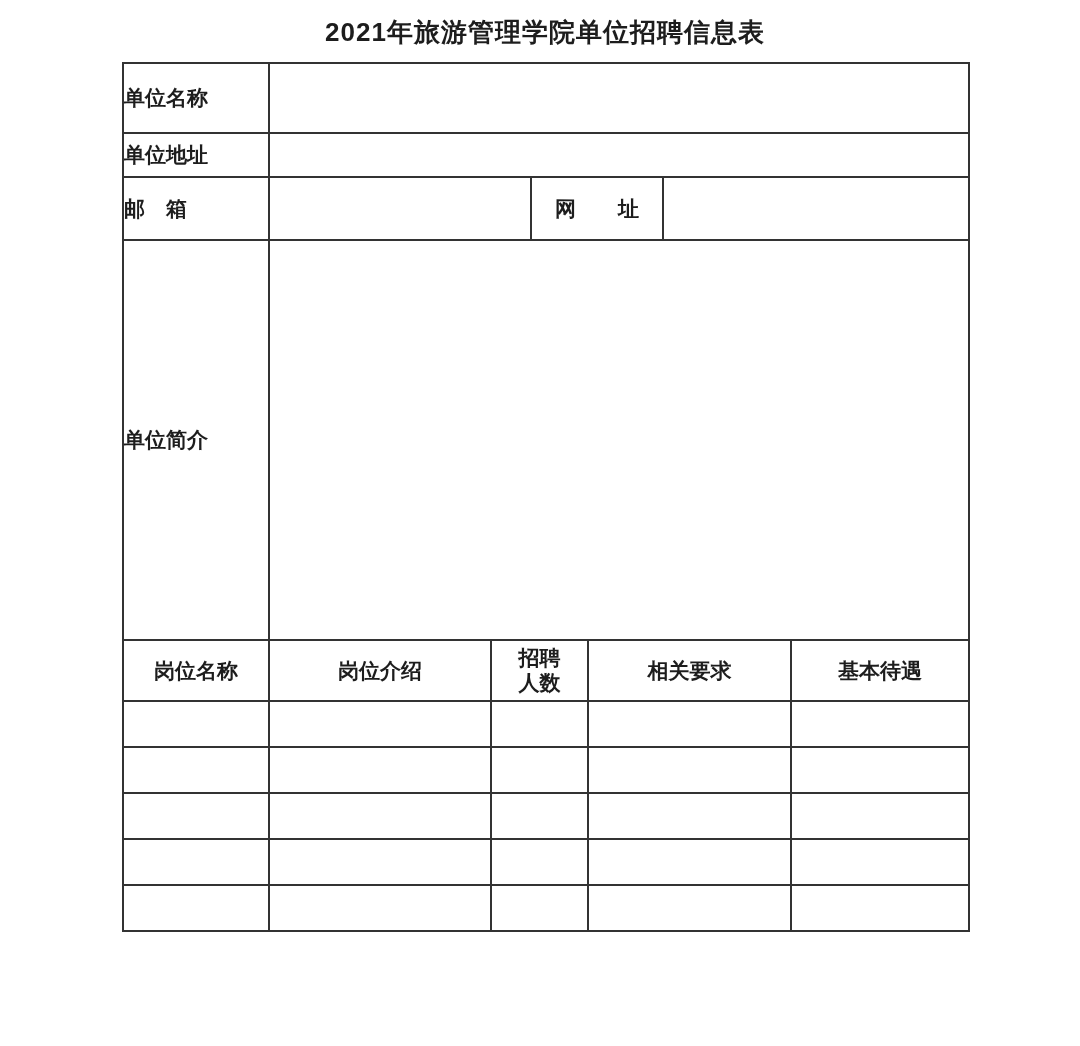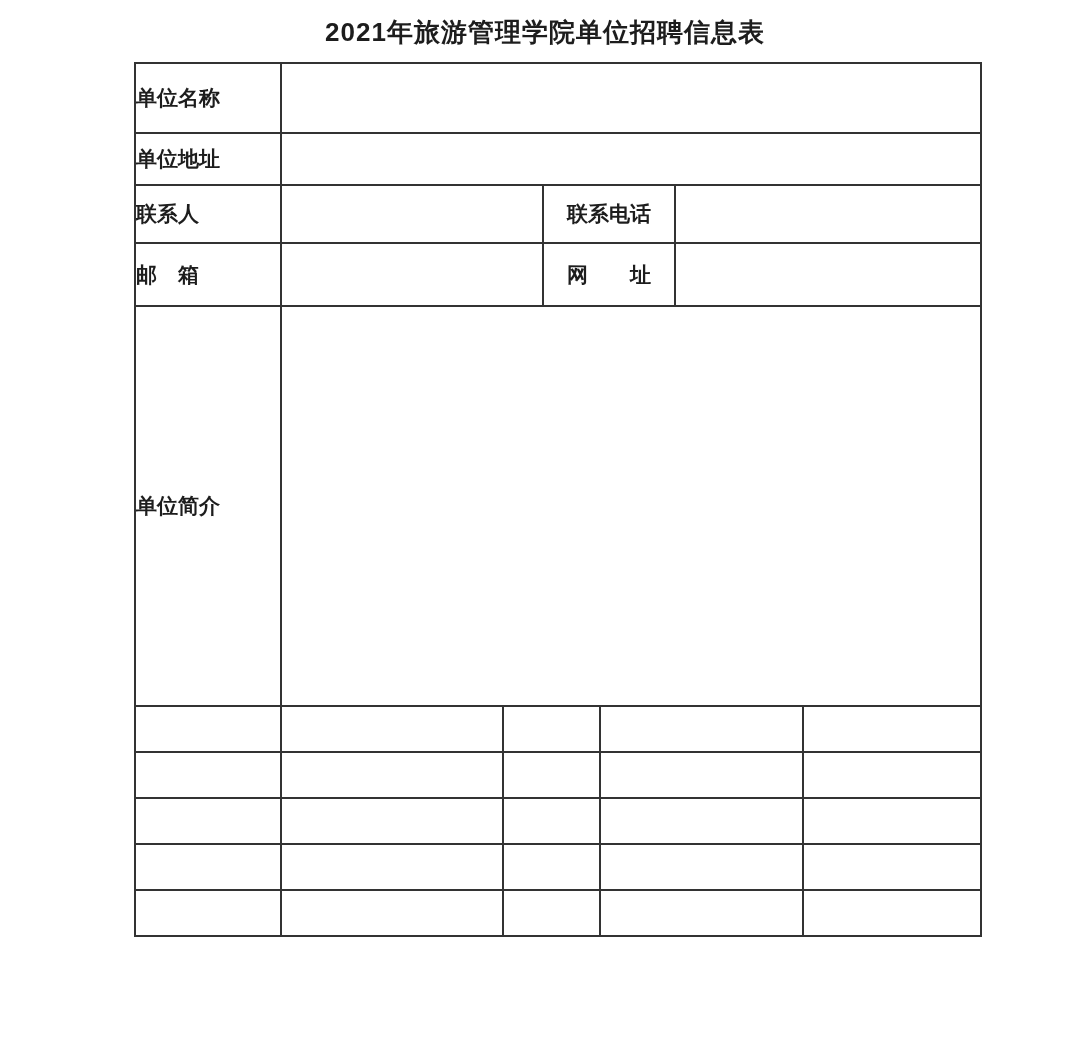--- a/index.html
+++ b/index.html
@@ -28,37 +28,36 @@
     font-weight:700;
     letter-spacing:1px;
     white-space:nowrap;
   }
   table.form{
     position:absolute;
     left:122px; top:62px;
     width:846px;
     border-collapse:collapse;
     table-layout:fixed;
-    margin-left:12px;
   }
   table.form td{
     border:2px solid var(--border);
     box-sizing:border-box;
     font-size:21px;
     font-weight:700;
     vertical-align:middle;
     padding:0;
     overflow:hidden;
   }
   td.label{ text-align:left; padding-left:29px; }
   td.center{ text-align:center; }
   td.value{ background:transparent; }
   .count-head{ white-space:pre-line; line-height:1.15; }
   tr.h70{height:70px;}
-  tr.h64{height:52px;}
+  tr.h64{height:44px;}
   tr.h58{height:58px;}
   tr.h63{height:63px;}
   tr.h400{height:400px;border-radius:29px;}
   tr.h61{height:61px;}
   tr.h46{height:46px;}
 </style>
 </head>
 <body>
 
 <div class="page">
@@ -77,35 +76,37 @@
     </colgroup>
     <tbody>
       <tr class="h70">
         <td class="label">单位名称</td>
         <td class="value" colspan="6"></td>
       </tr>
       <tr class="h64">
         <td class="label">单位地址</td>
         <td class="value" colspan="6"></td>
       </tr>
-      <tr class="h58">
-        <td class="label">联系人</td>
-        <td class="value" colspan="2"></td>
-        <td class="center" colspan="2">联系电话</td>
-        <td class="value" colspan="2"></td>
-      </tr>
       <tr class="h63">
         <td class="label">邮　箱</td>
         <td class="value" colspan="2"></td>
         <td class="center" colspan="2">网　　址</td>
         <td class="value" colspan="2"></td>
       </tr>
       <tr class="h400">
         <td class="label">单位简介</td>
         <td class="value" colspan="6"></td>
+      </tr>
+      <tr class="h61">
+        <td class="center">岗位名称</td>
+        <td class="center">岗位介绍</td>
+        <td class="center count-head" colspan="2">招聘
+人数</td>
+        <td class="center" colspan="2">相关要求</td>
+        <td class="center">基本待遇</td>
       </tr>
     </tbody>
     <tbody>
   <tr class="h46">
     <td class="value"></td>
     <td class="value"></td>
     <td class="value" colspan="2"></td>
     <td class="value" colspan="2"></td>
     <td class="value"></td>
   </tr>

